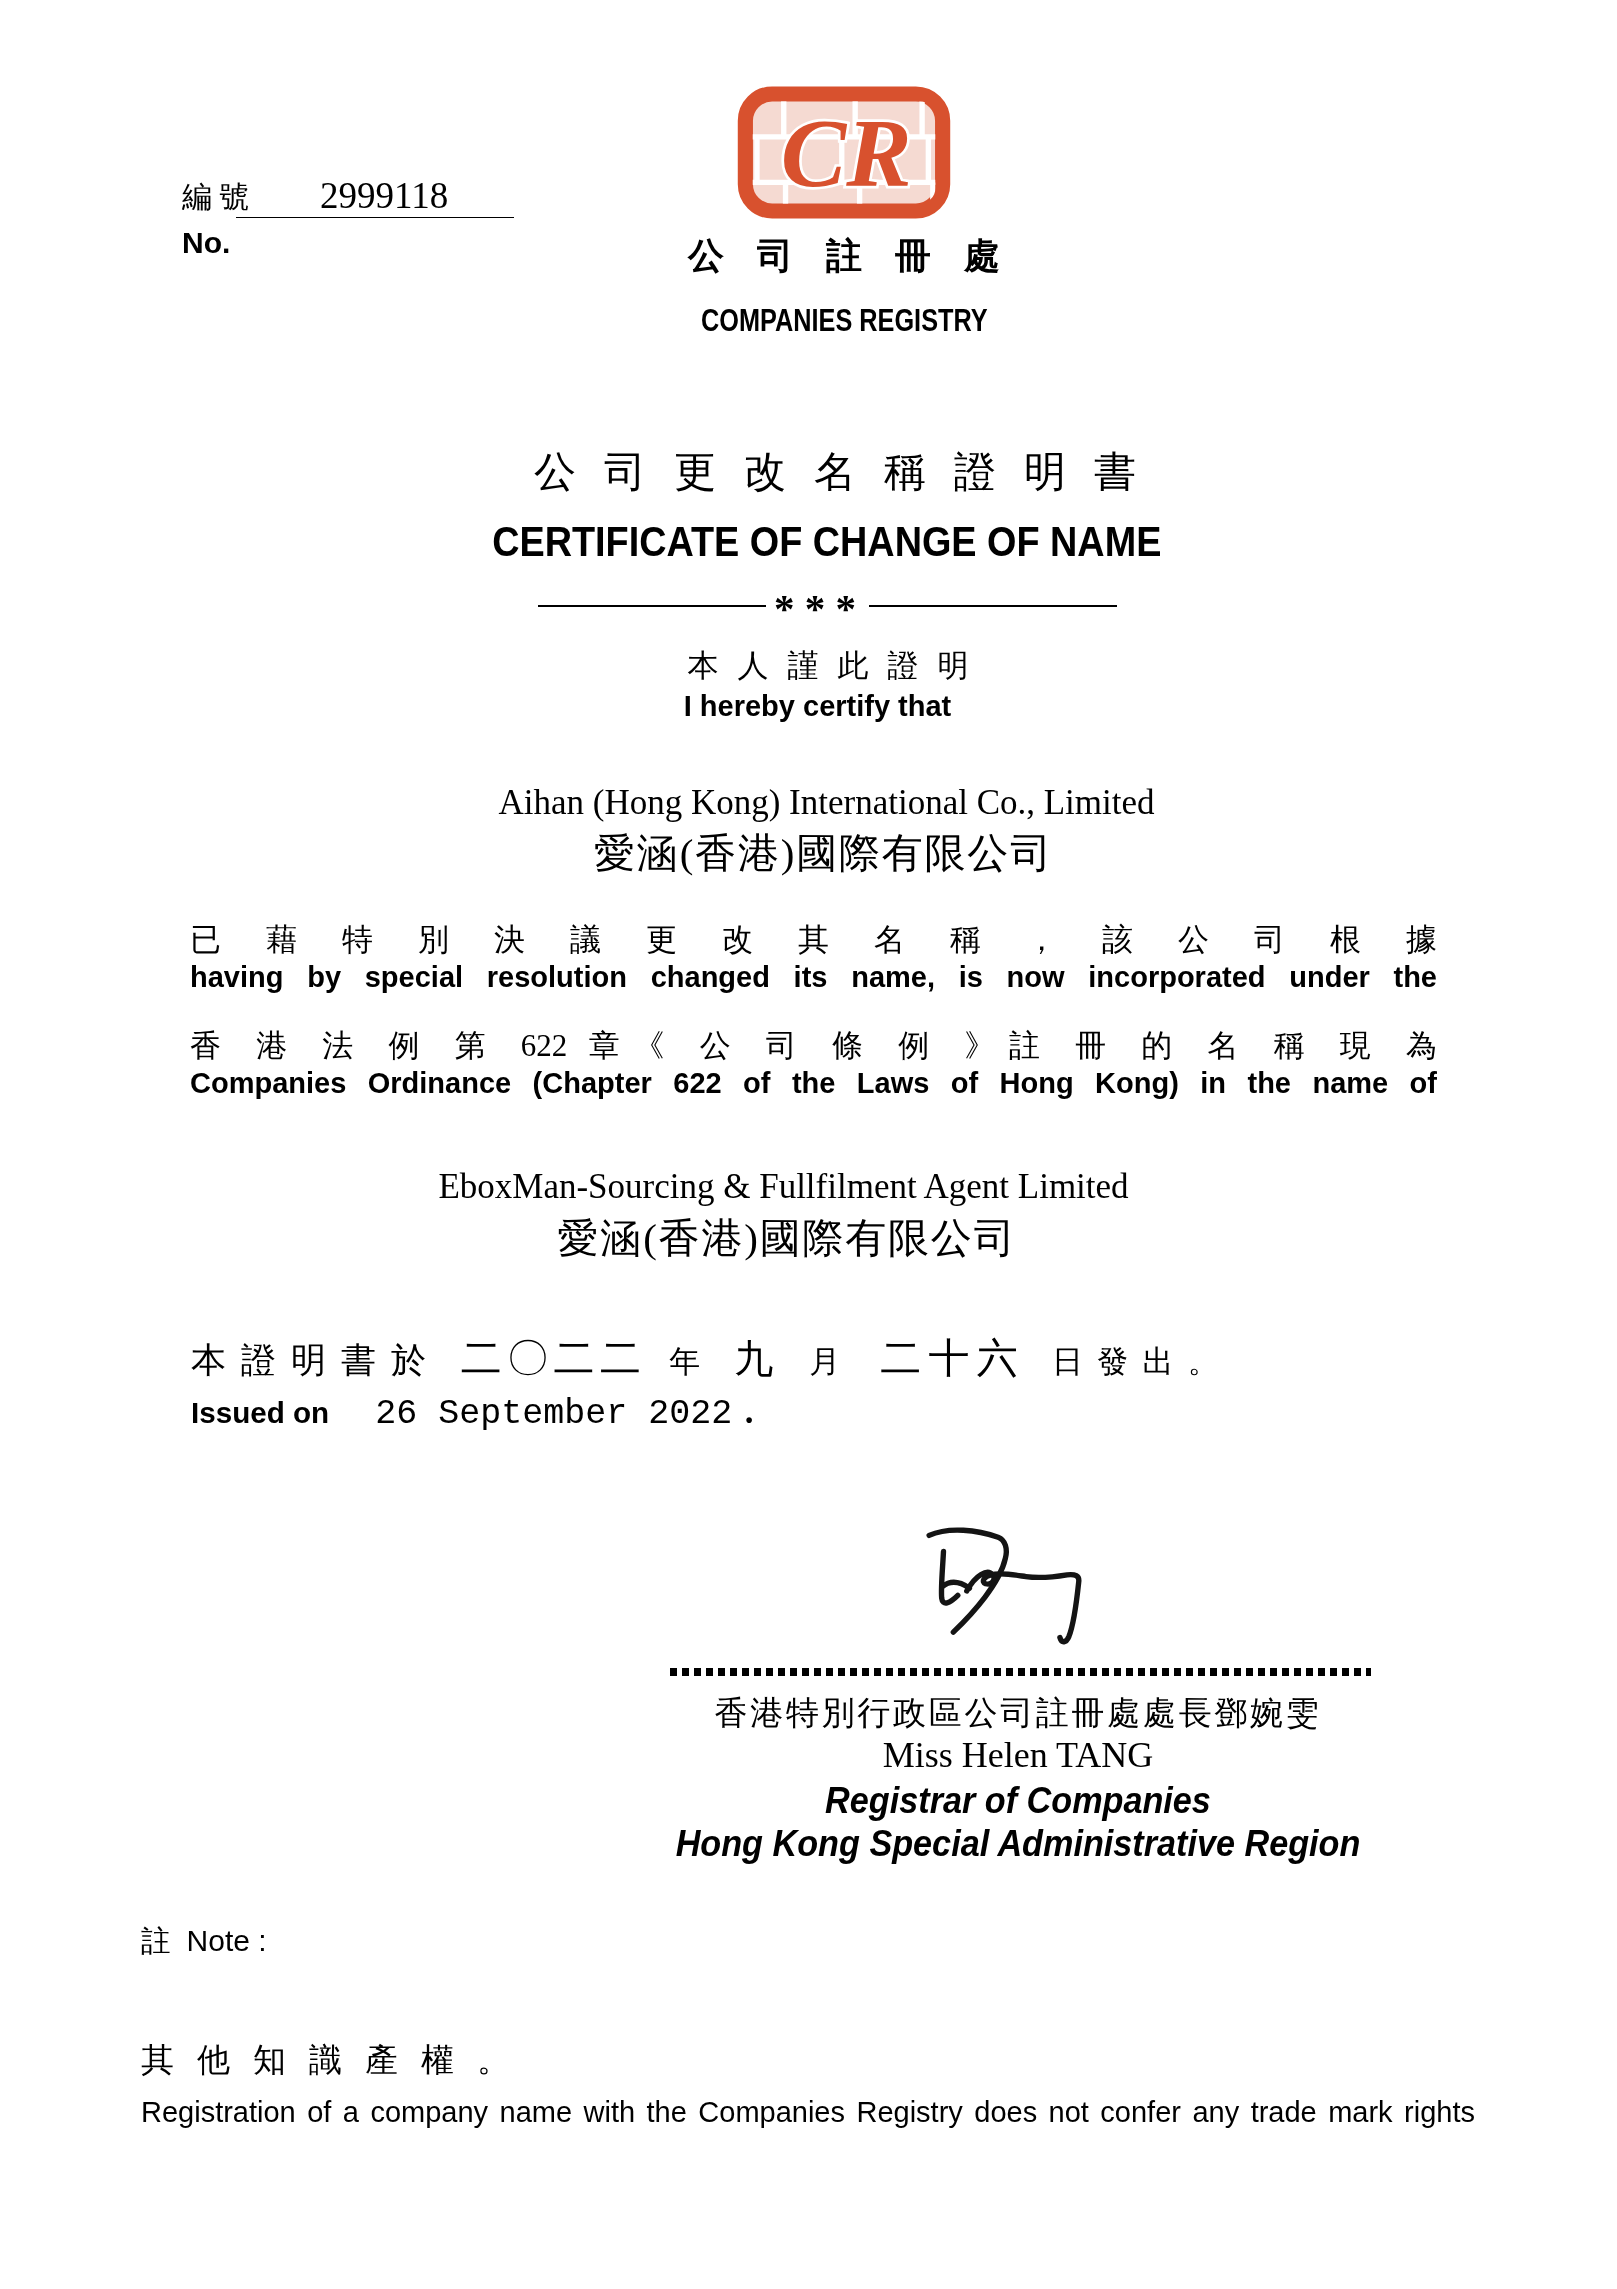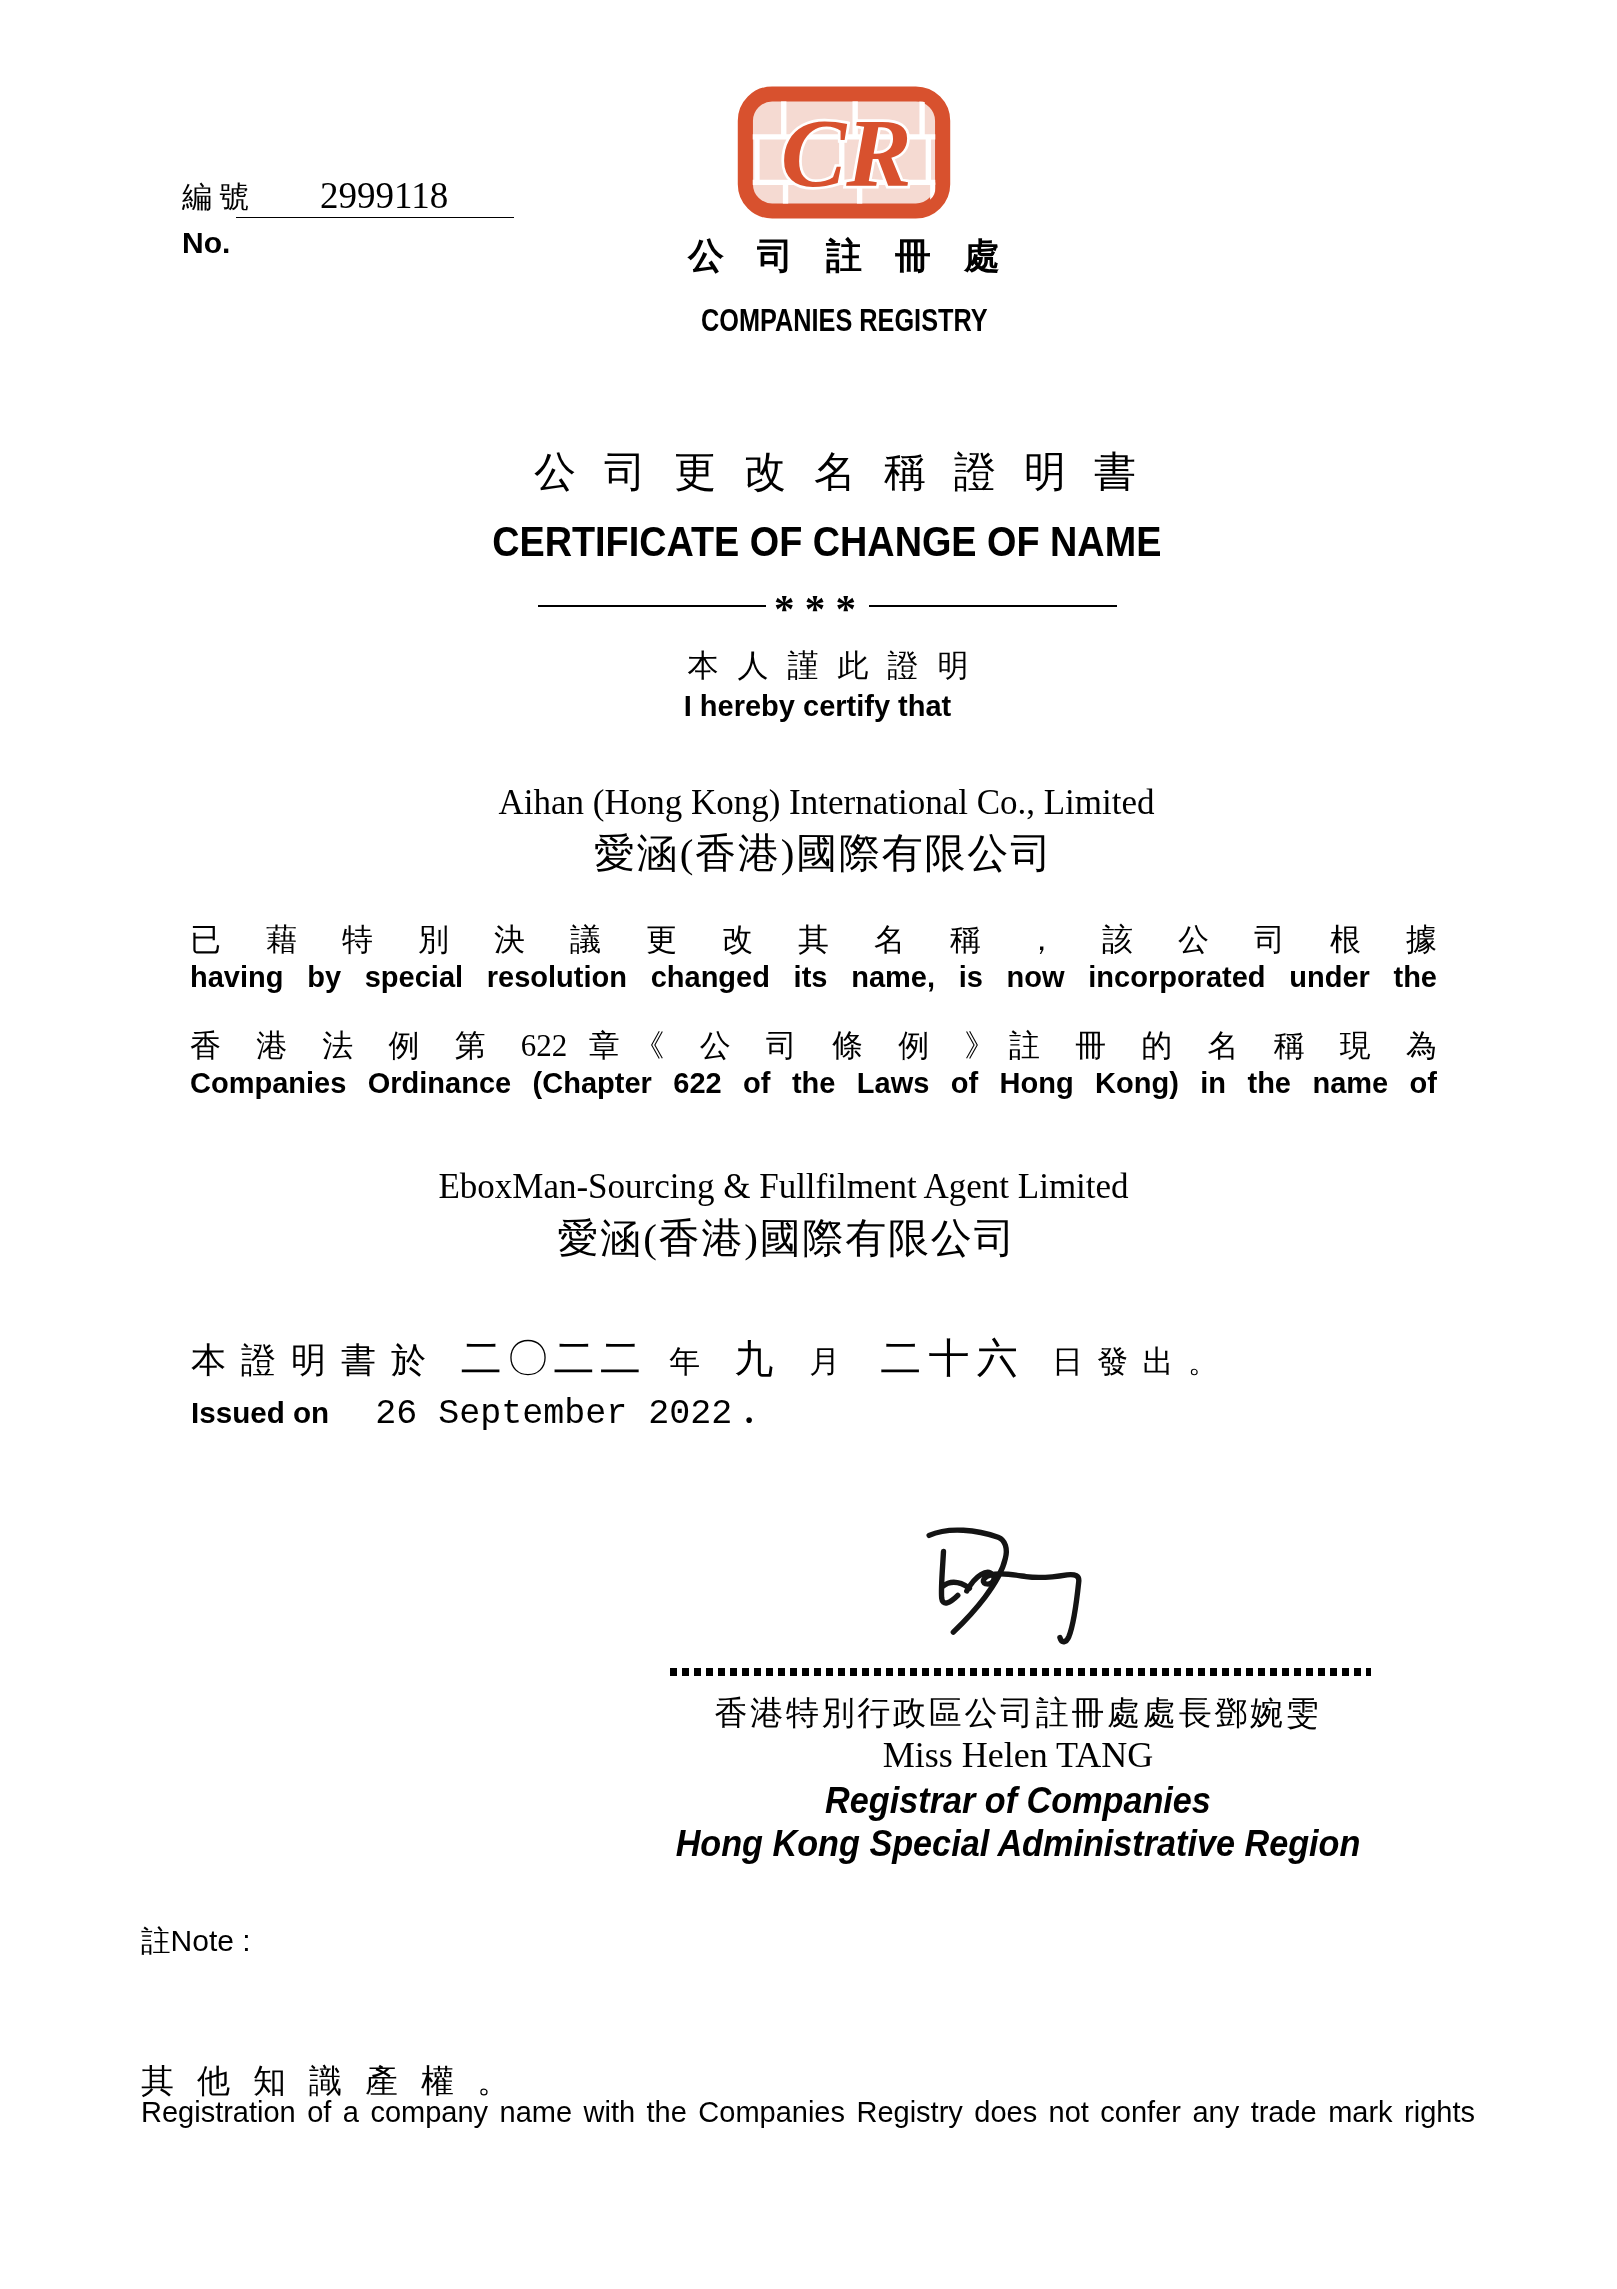--- a/index.html
+++ b/index.html
@@ -113,19 +113,19 @@
 
   <div class="abs dotted-rule" style="left:670px; top:1668px; width:701px;"></div>
 
   <div class="abs serif nowrap" style="left:1018px; top:1691px; transform:translateX(-50%); font-size:33px; letter-spacing:2.7px;">香港特別行政區公司註冊處處長鄧婉雯</div>
   <div class="abs serif nowrap" style="left:1018px; top:1734px; transform:translateX(-50%); font-size:36px;">Miss Helen TANG</div>
   <div class="abs sans bold ital nowrap" style="left:1018px; top:1780px; transform:translateX(-50%) scaleX(0.95); font-size:36px;">Registrar of Companies</div>
   <div class="abs sans bold ital nowrap" style="left:1018px; top:1823px; transform:translateX(-50%) scaleX(0.95); font-size:36px;">Hong Kong Special Administrative Region</div>
 
   <div class="abs baseline-row" style="left:141px; top:1921px;">
     <span class="serif" style="font-size:29.6px;">註</span>
-    <span class="sans" style="font-size:30px; margin-left:0;">Note :</span>
+    <span class="sans" style="font-size:30px; margin-left:16px;">Note :</span>
   </div>
-  <div class="abs serif nowrap" style="left:141px; top:2038px; font-size:33px; letter-spacing:23px;margin-top:21px;">其他知識產權。</div>
+  <div class="abs serif nowrap" style="left:141px; top:2038px; font-size:33px; letter-spacing:23px;">其他知識產權。</div>
   <div class="abs sans justline" style="left:141px; top:2096px; width:1334px; font-size:29px;">Registration of a company name with the Companies Registry does not confer any trade mark rights</div>
 
 </div>
 
 
 </body></html>

